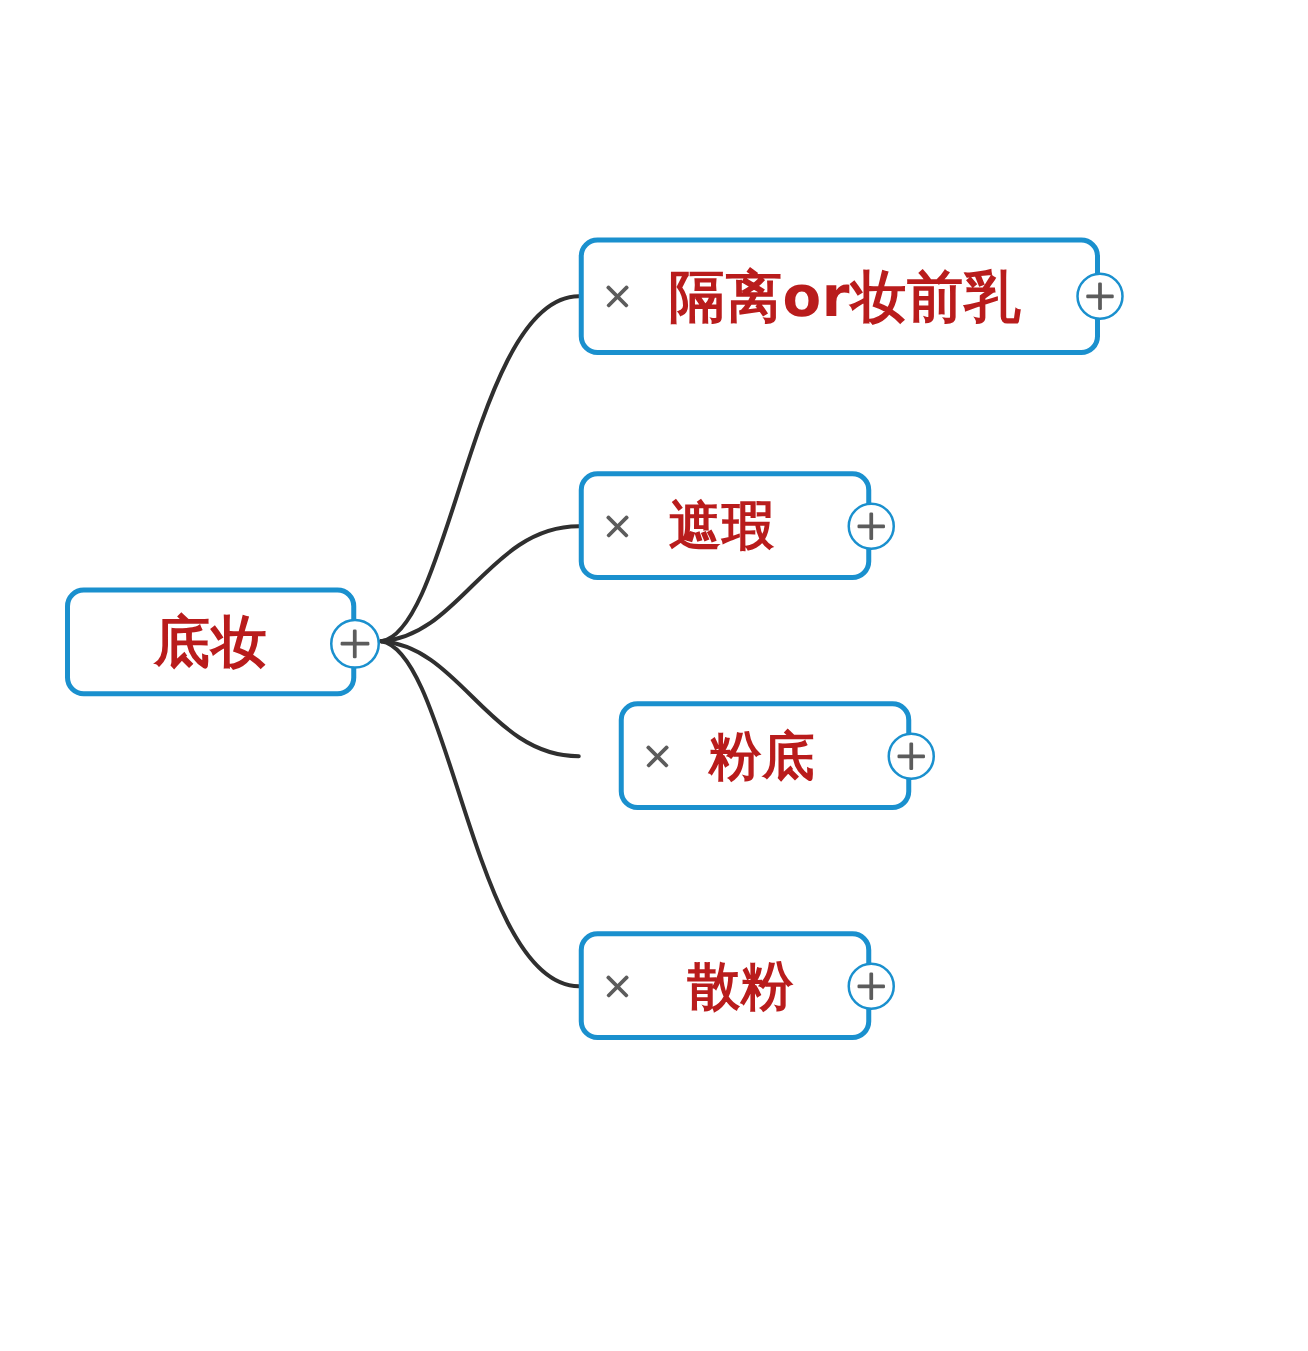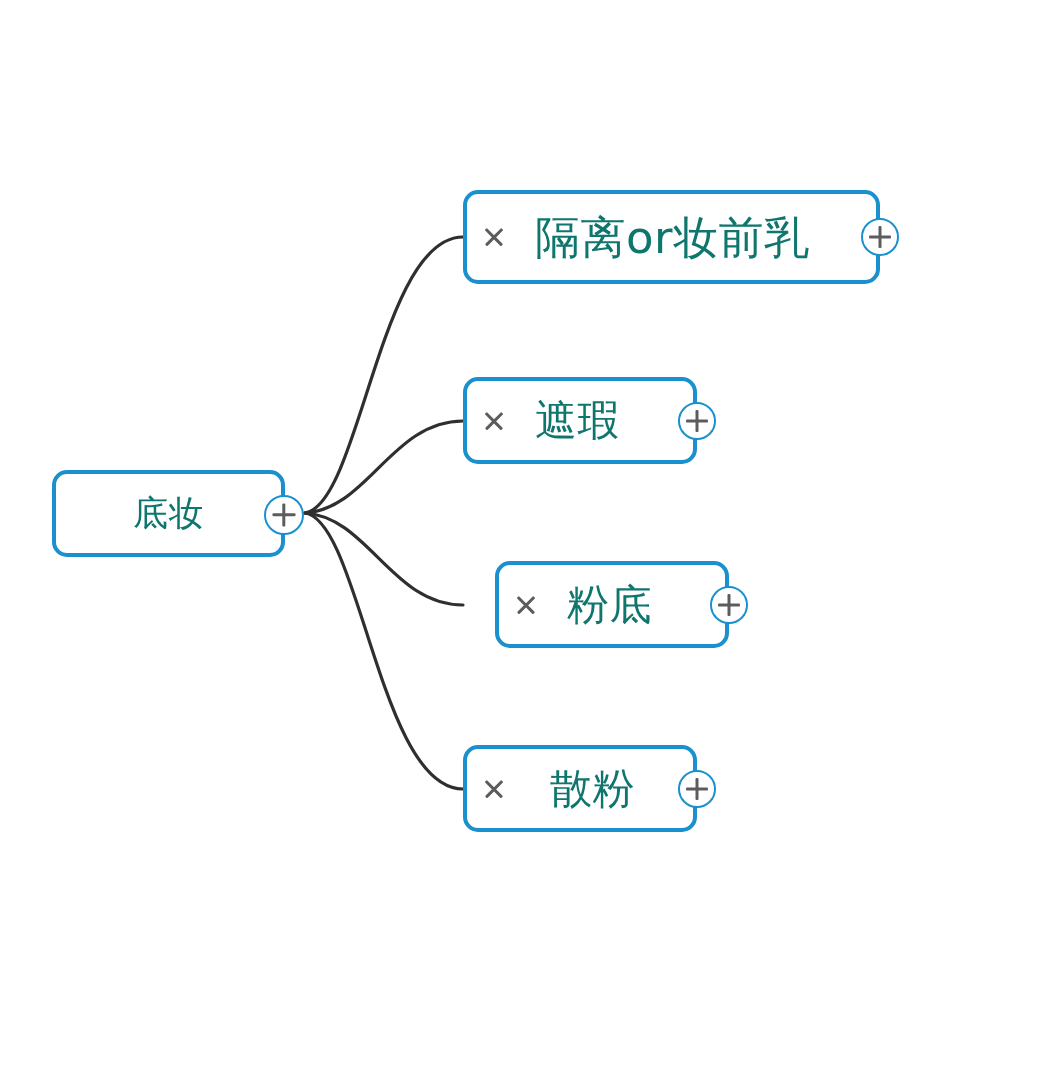--- a/index.html
+++ b/index.html
@@ -58,26 +58,27 @@
     left: 463px;
     padding-left: 14px;
   }
   .n1 { top: 190px;  width: 417px; height: 94px; }
   .n2 { top: 377px;  width: 234px; height: 87px; }
   .n3 { top: 561px;  width: 234px; height: 87px; margin-left: 32px; }
   .n4 { top: 745px;  width: 234px; height: 87px; gap: 15px; }
 
   
   .label {
-    color: #0f766e;
+    color: #b91c1c;
     white-space: nowrap;
     letter-spacing: 0.5px;
+    font-weight: bold;
   }
   .node-root .label {
-    font-size: 35px;
+    font-size: 45px;
     line-height: 1;
   }
   .node-child .label {
     font-size: 42px;
     line-height: 1;
     margin-left: 28px;
   }
   .n1 .label { font-size: 45px; }
 
   

